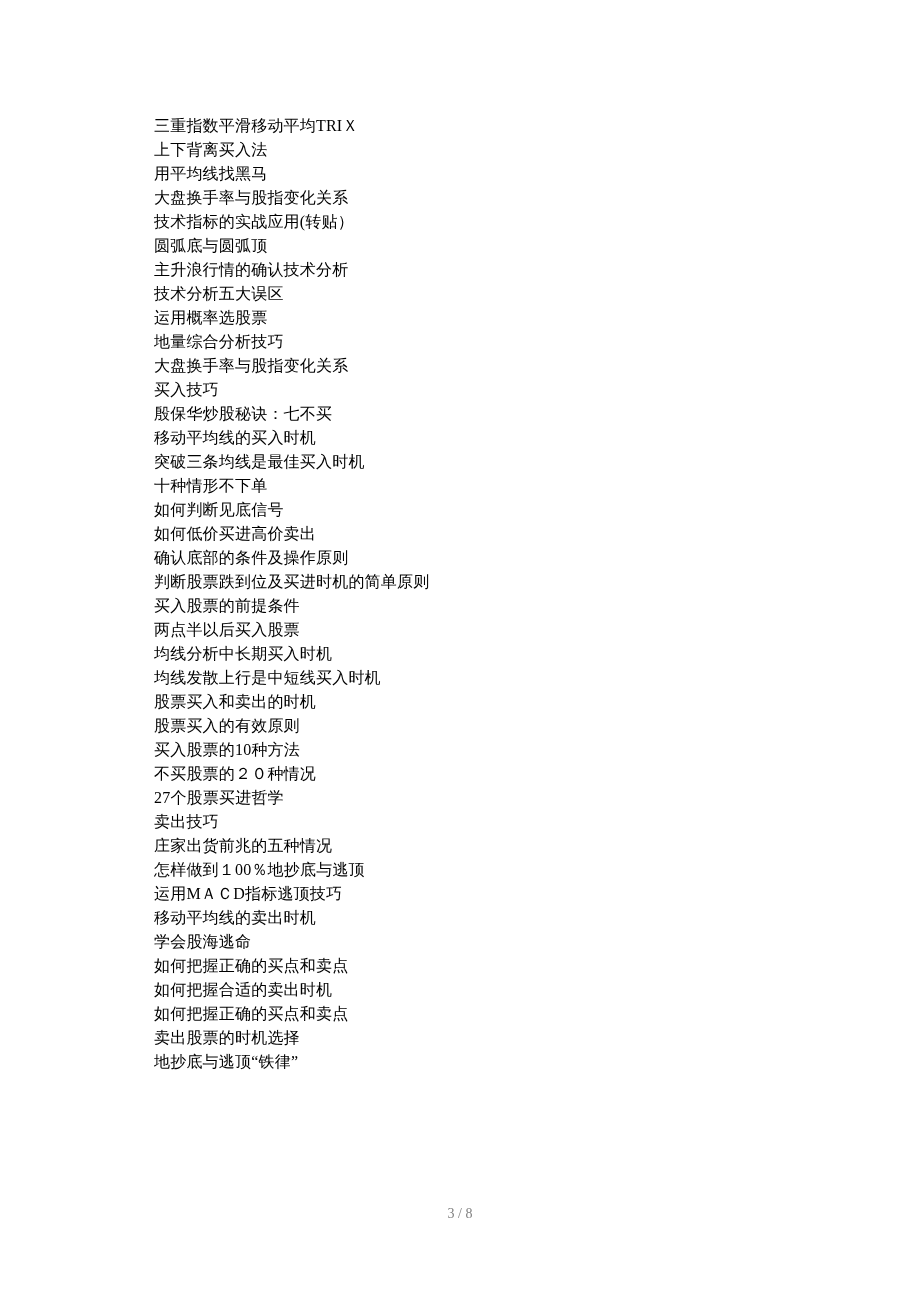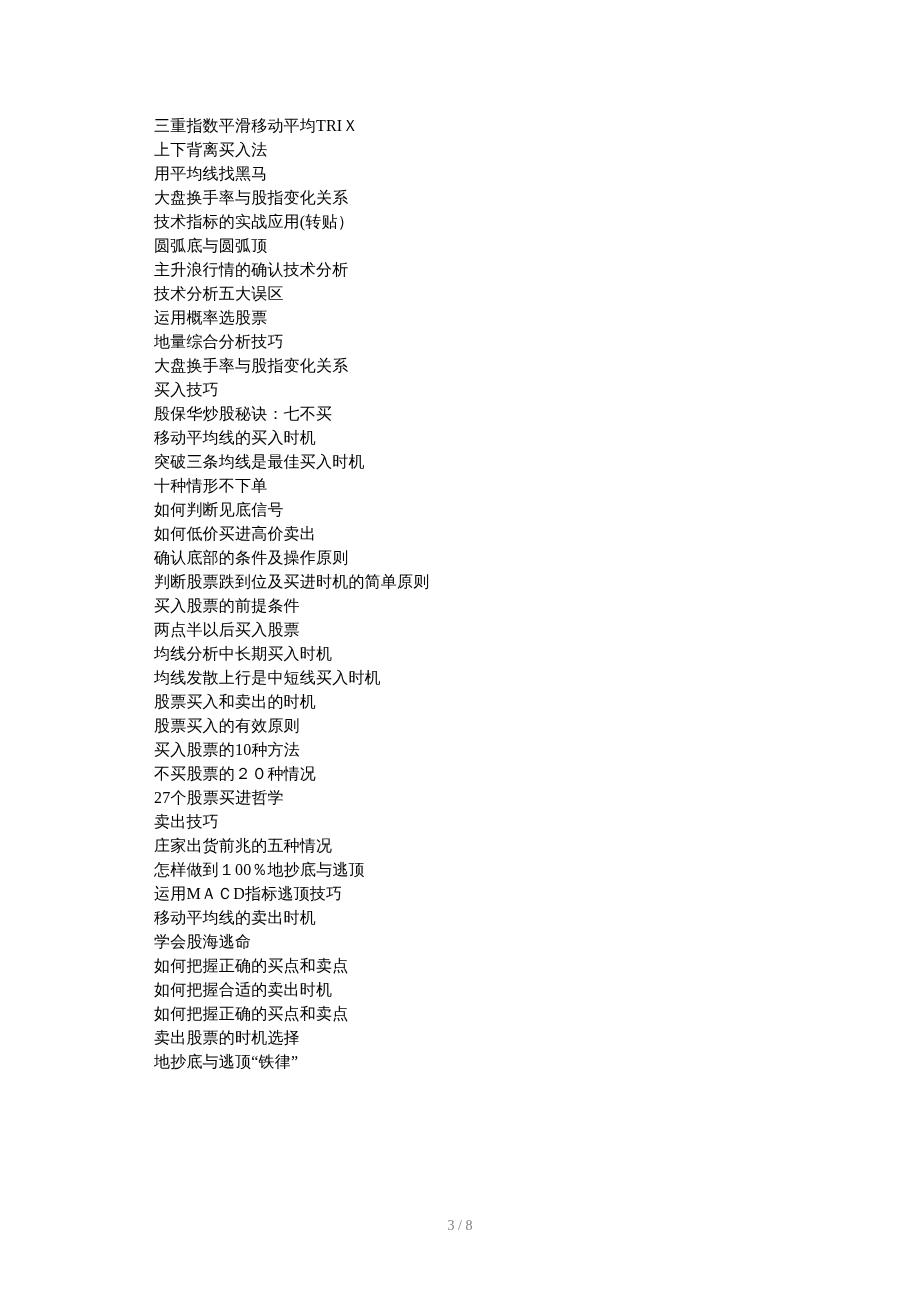--- a/index.html
+++ b/index.html
@@ -21,21 +21,21 @@
     padding-right: 120px;
     position: relative;
   }
   .line {
     line-height: 24px;
     white-space: nowrap;
     letter-spacing: 0.2px;
   }
   .page-number {
     position: absolute;
-    bottom: 68px;
+    bottom: 80px;
     left: 0;
     width: 920px;
     text-align: center;
     font-size: 14px;
     color: #808080;
     font-family: "SimSun", "宋体", serif;
   }
 </style>
 </head>
 <body>

